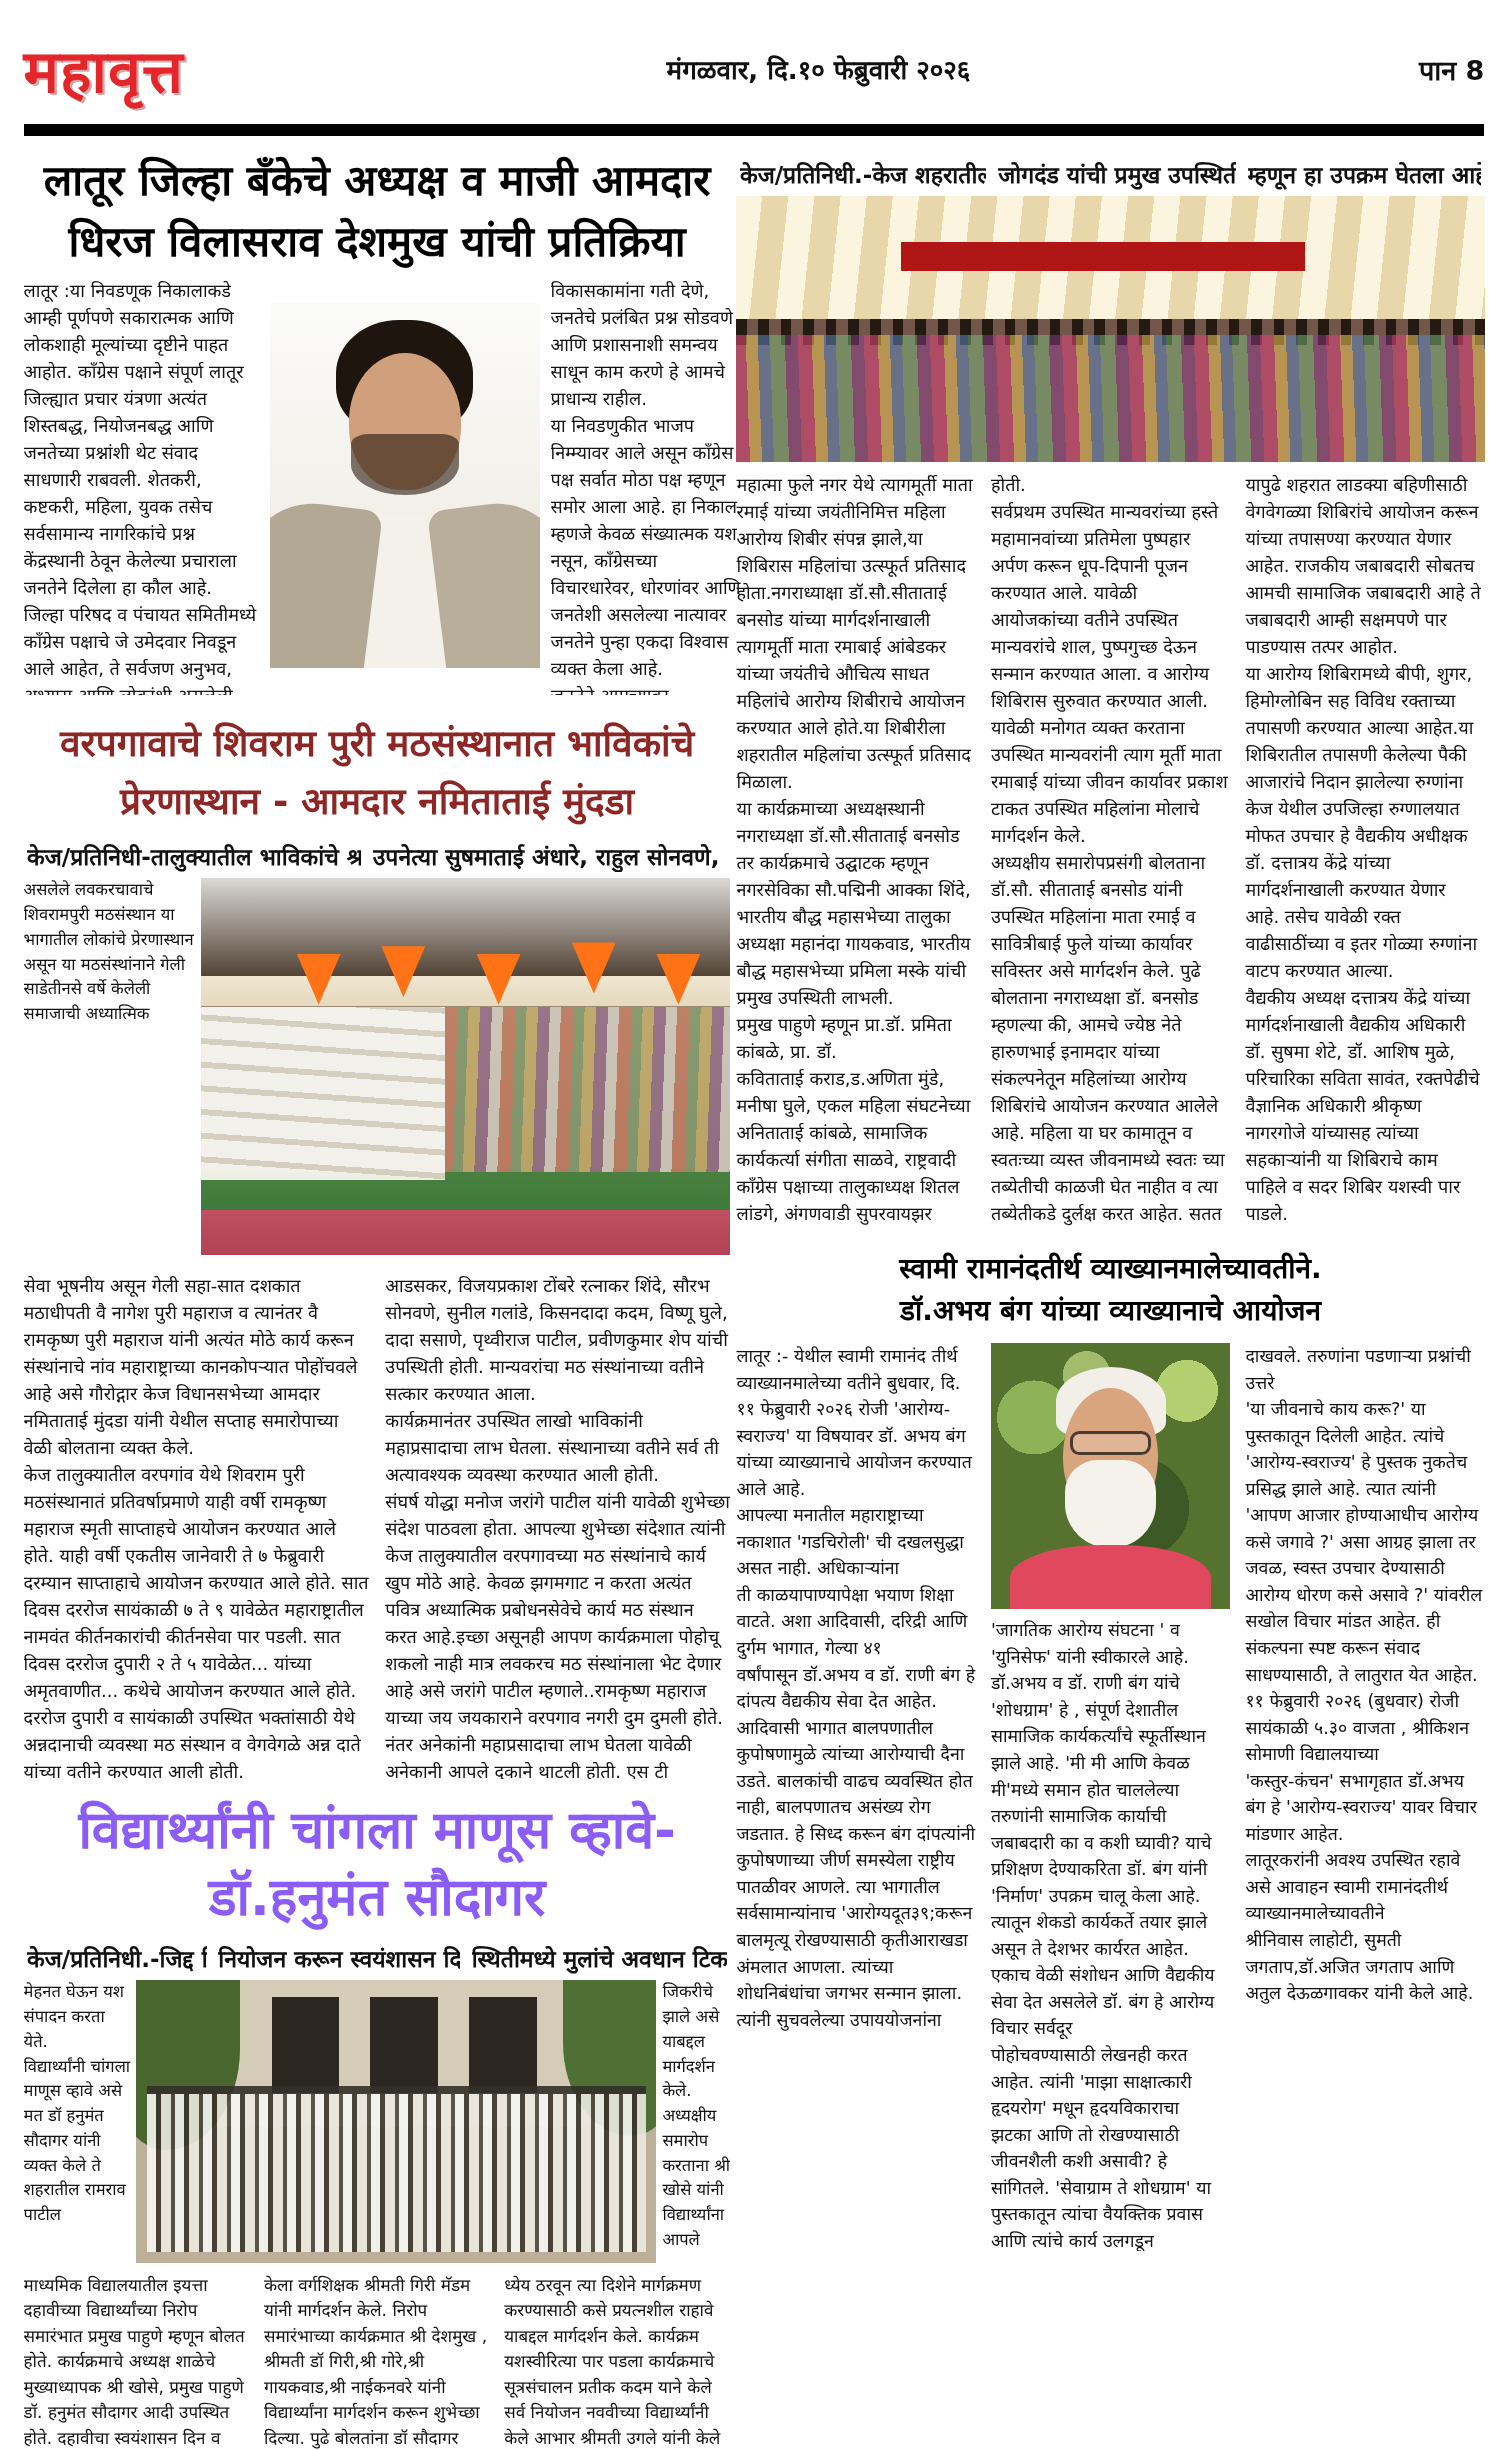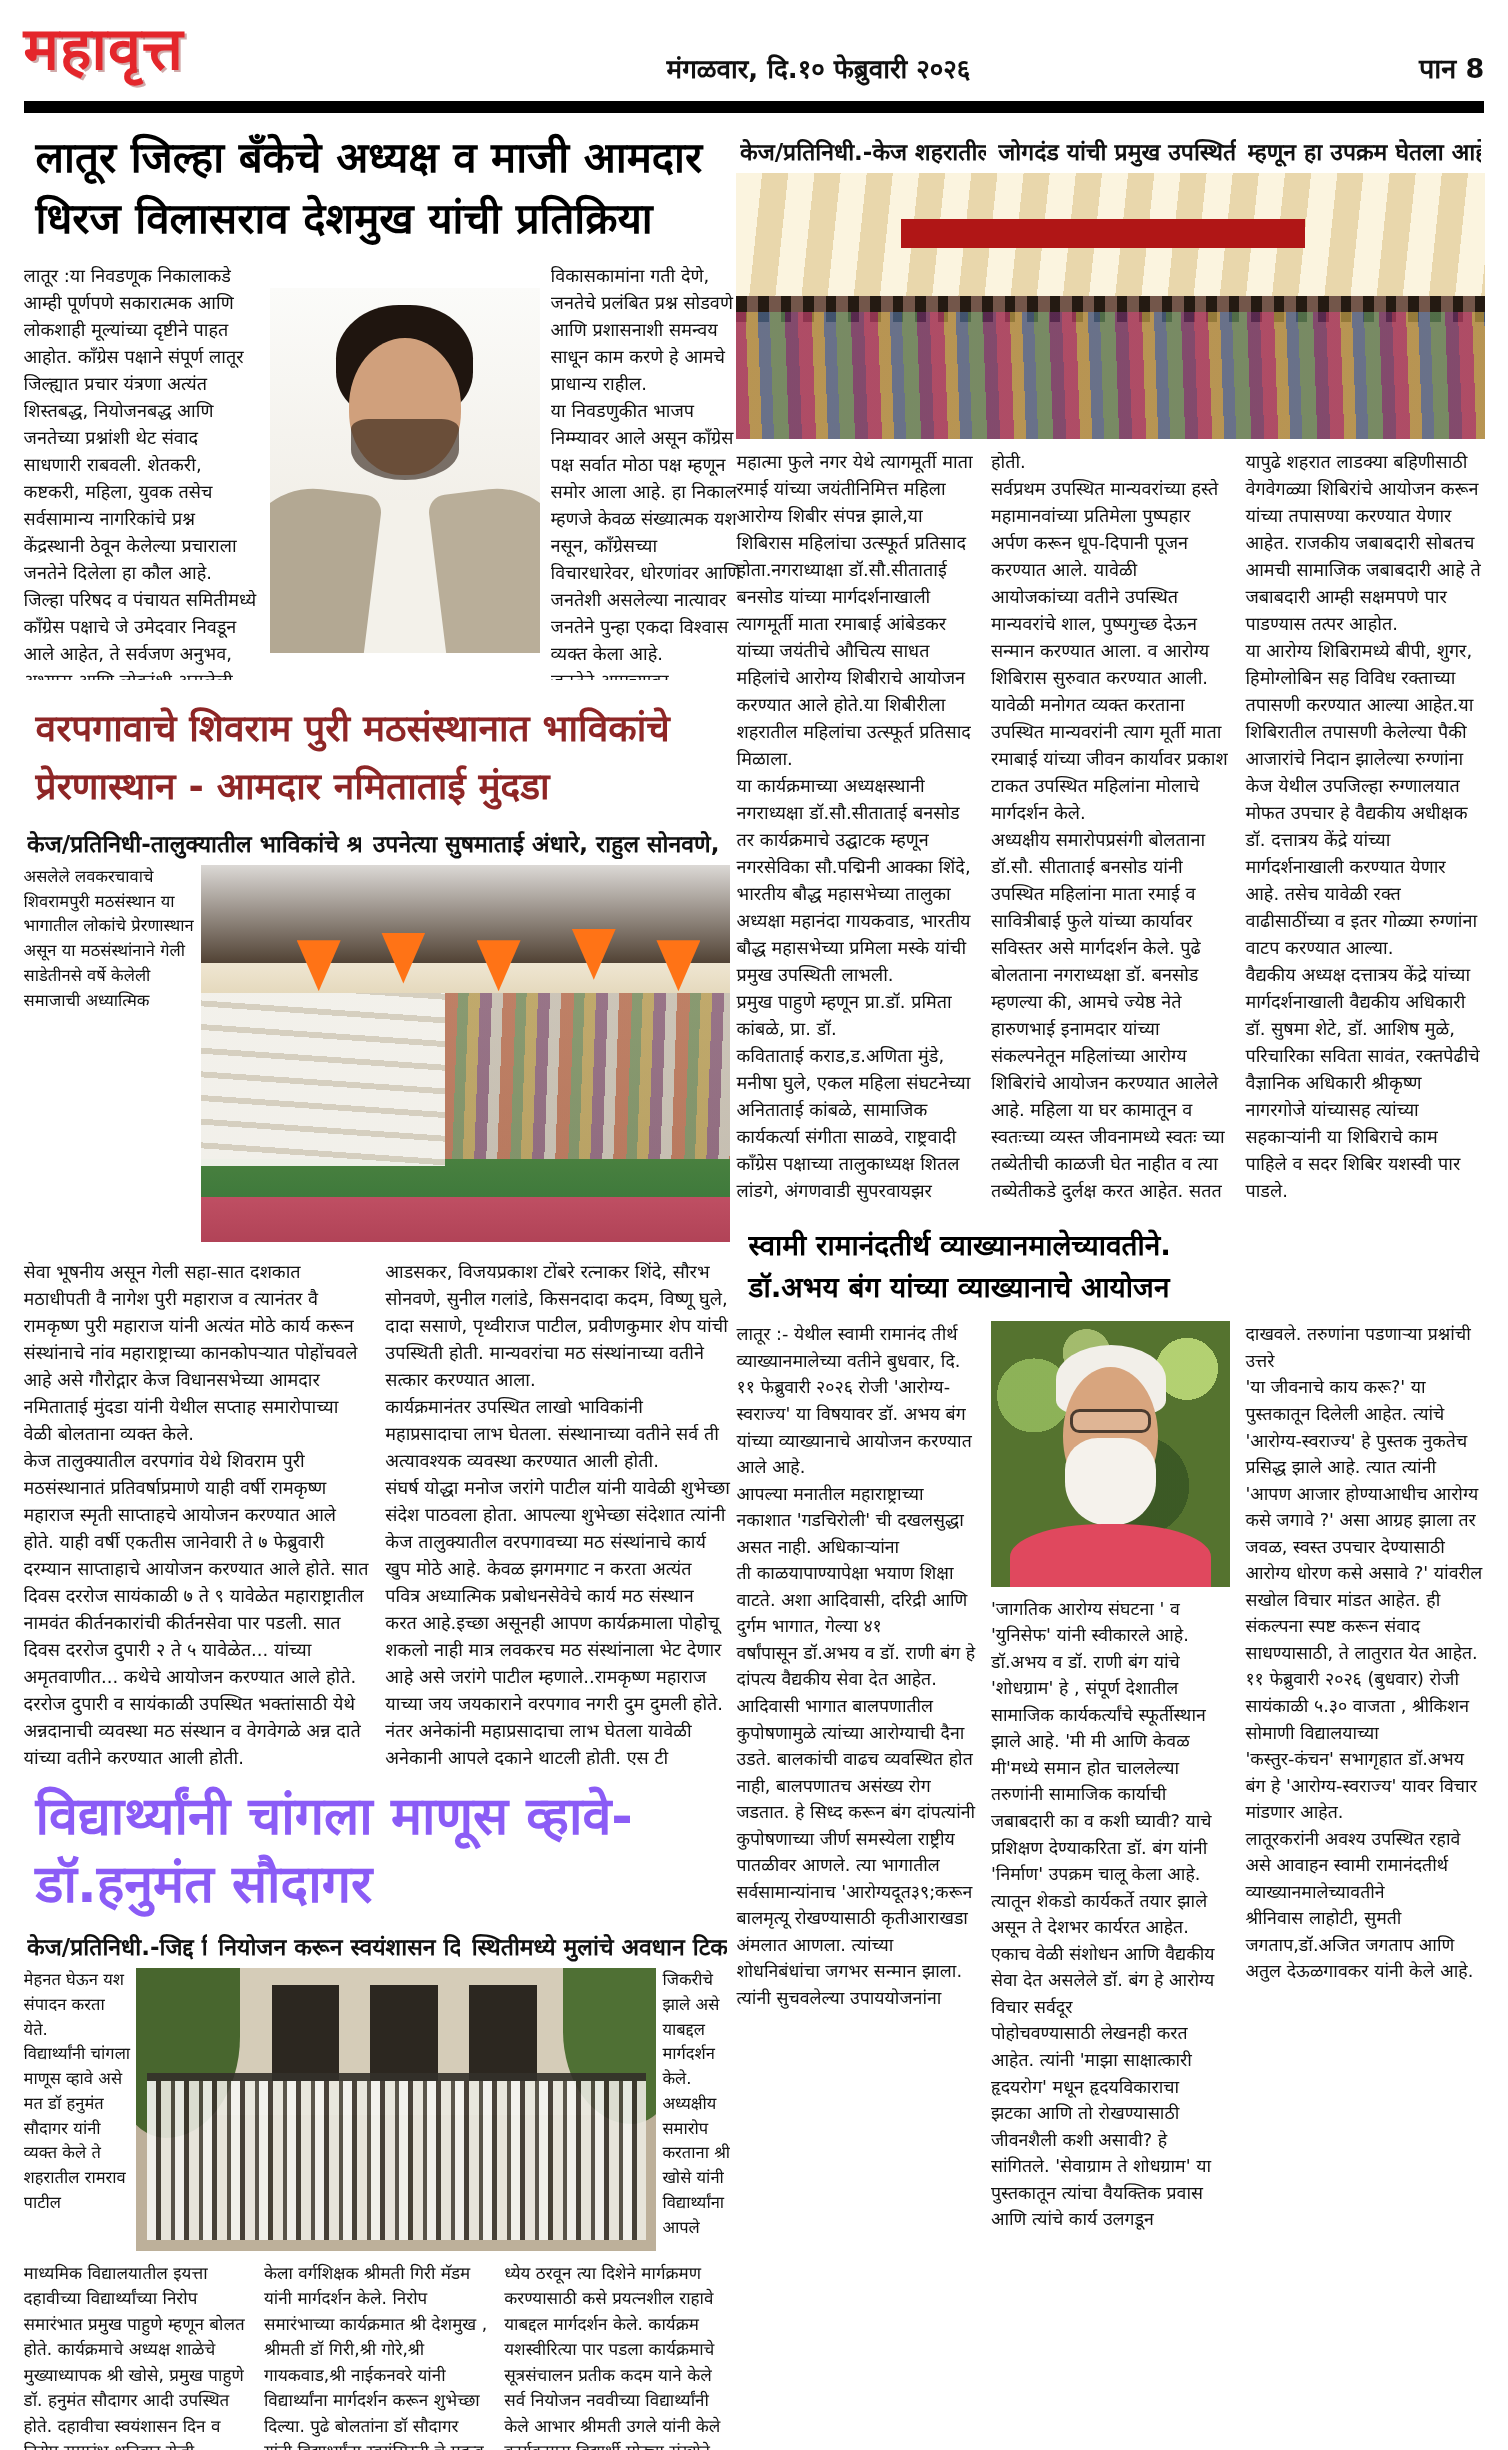--- a/index.html
+++ b/index.html
@@ -1,28 +1,28 @@
 <!DOCTYPE html>
 <html style="font-size:9.4px"><head>
 <meta charset="utf-8">
 <style>
   html,body{margin:0;padding:0;background:#ffffff;}
   body{width:1508px;font-family:"DejaVu Sans","Liberation Sans",sans-serif;color:#111;}
   .page{width:1508px;height:2450px;overflow:hidden;position:relative;padding:0;box-sizing:border-box;}
   .inner{padding:0 23.6px;box-sizing:border-box;}
   
-  .masthead{display:flex;align-items:flex-end;padding-top:6px;}
+  .masthead{display:flex;align-items:center;padding-top:29px;}
   .logo{color:#e4262b;font-size:59px;font-weight:bold;letter-spacing:1.2px;text-shadow:2.4px 2.4px 0 rgba(120,10,10,.35);width:306px;}
   .edition-date{flex:1;text-align:center;font-size:26px;font-weight:bold;}
   .page-no{width:177px;text-align:right;font-size:27px;font-weight:bold;}
   .rule{height:11.8px;background:#000;margin-top:15.3px;}
   
   main{display:grid;grid-template-columns:707px 754px;column-gap:0;margin-top:11.8px;}
   article{display:block;}
-  .headline{font-weight:bold;color:#000;margin:12px;}
+  .headline{font-weight:bold;text-align:center;color:#000;margin:3px;}
   .h-a1{font-size:42px;line-height:1.45;margin-top:3.5px;}
   .h-a2{color:#e32020;font-size:44px;line-height:1.55;}
   .h-a3{color:#8e2626;font-size:37px;line-height:1.55;margin-top:20px;}
   .h-a4{font-size:28px;line-height:1.5;margin-top:17.7px;white-space:pre-line;}
   .h-a5{color:#8b5cf6;font-size:52px;line-height:1.3;margin-top:17.7px;}
   .kicker{display:flex;justify-content:space-between;font-weight:bold;font-size:23px;margin:10.6px 3.5px 5.9px 3.5px;gap:11.8px;}
   .kicker span{white-space:nowrap;overflow:hidden;}
   .body-text{font-size:18px;line-height:1.5;white-space:pre-line;text-align:left;overflow:hidden;}
   
   .a1-body{display:grid;grid-template-columns:235px 270px 191px;column-gap:11px;height:418px;margin-top:4px;}

